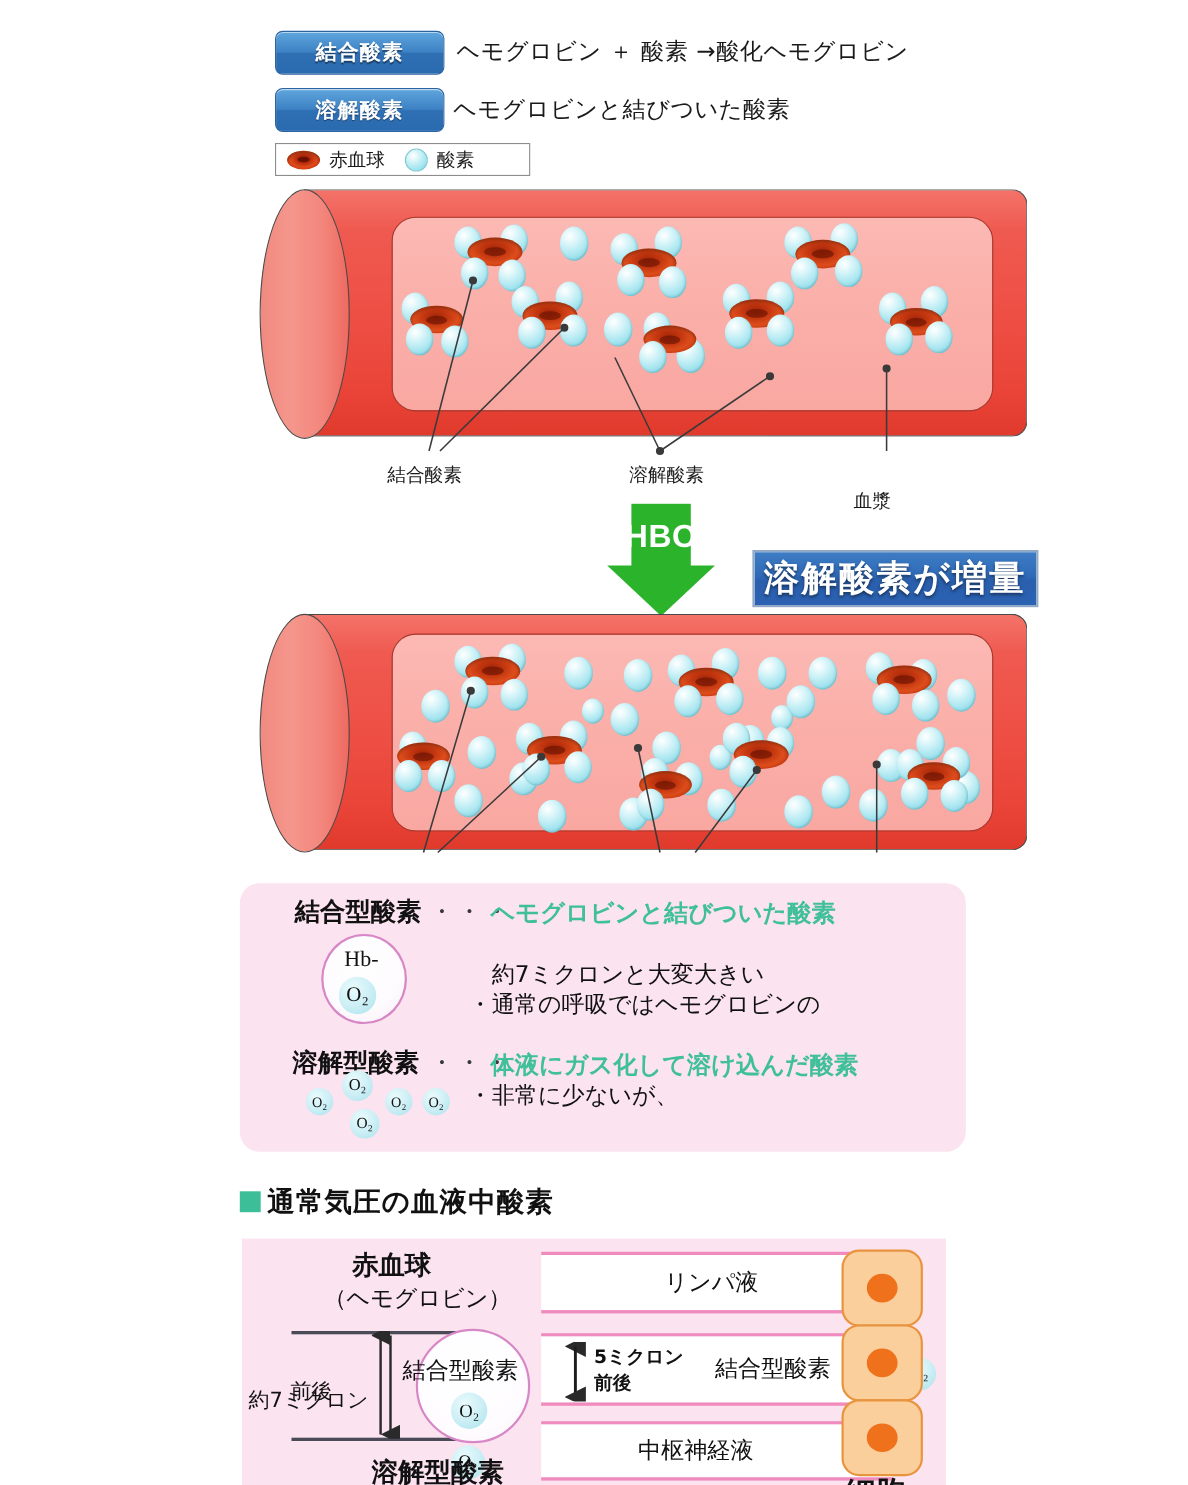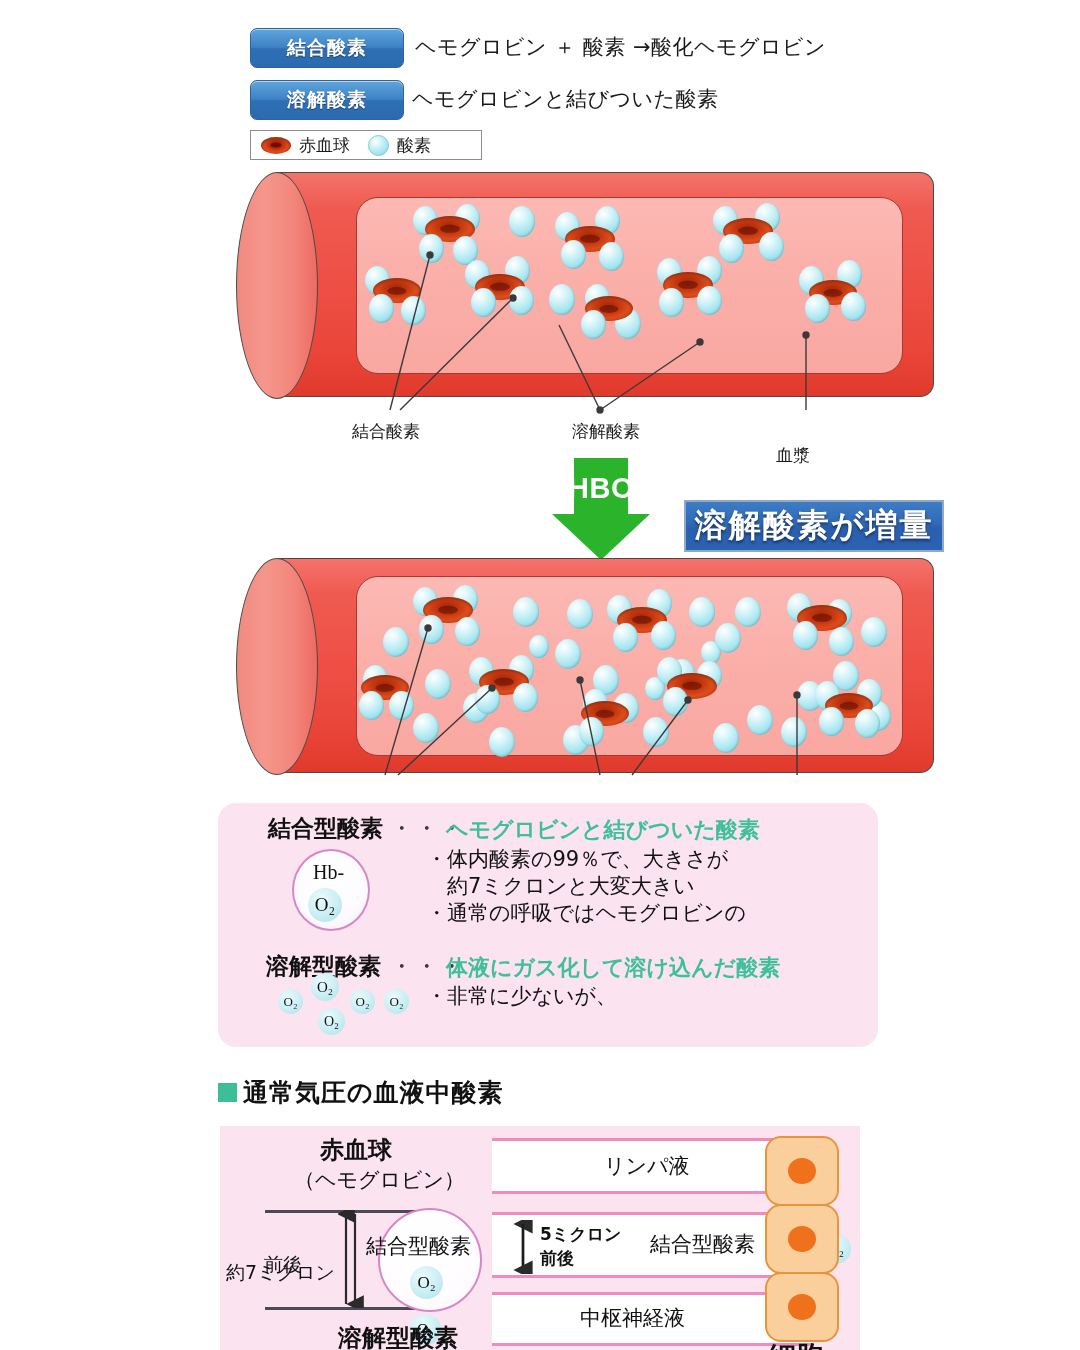--- a/index.html
+++ b/index.html
@@ -364,21 +364,20 @@
 <div class="pink-panel" style="left:218px;top:803px;width:660px;height:244px;">
 
   <div class="abs panel-head" style="left:50px;top:10px;">結合型酸素</div>
   <div class="abs dots" style="left:172px;top:10px;">・・・</div>
   <div class="abs green-text" style="left:228px;top:12px;">ヘモグロビンと結びついた酸素</div>
 
   <div class="hb-ellipse" style="left:74px;top:46px;"></div>
   <div class="hb-txt" style="left:95px;top:58px;">Hb-</div>
   <div class="o2chip" style="left:90px;top:85px;width:34px;height:34px;font-size:19px;">O₂</div>
 
-  <div class="abs bullet" style="left:208px;top:43px;">・体内酸素の99％で、大きさが</div>
   <div class="abs bullet" style="left:208px;top:70px;">　約7ミクロンと大変大きい</div>
   <div class="abs bullet" style="left:208px;top:97px;">・通常の呼吸ではヘモグロビンの</div>
 
   <div class="abs panel-head" style="left:48px;top:148px;">溶解型酸素</div>
   <div class="abs dots" style="left:172px;top:148px;">・・・</div>
   <div class="abs green-text" style="left:228px;top:150px;">体液にガス化して溶け込んだ酸素</div>
 
   <div class="o2chip" style="left:60px;top:186px;width:25px;height:25px;font-size:13px;">O₂</div>
   <div class="o2chip" style="left:93px;top:170px;width:28px;height:28px;font-size:15px;">O₂</div>
   <div class="o2chip" style="left:100px;top:205px;width:27px;height:27px;font-size:14px;">O₂</div>

